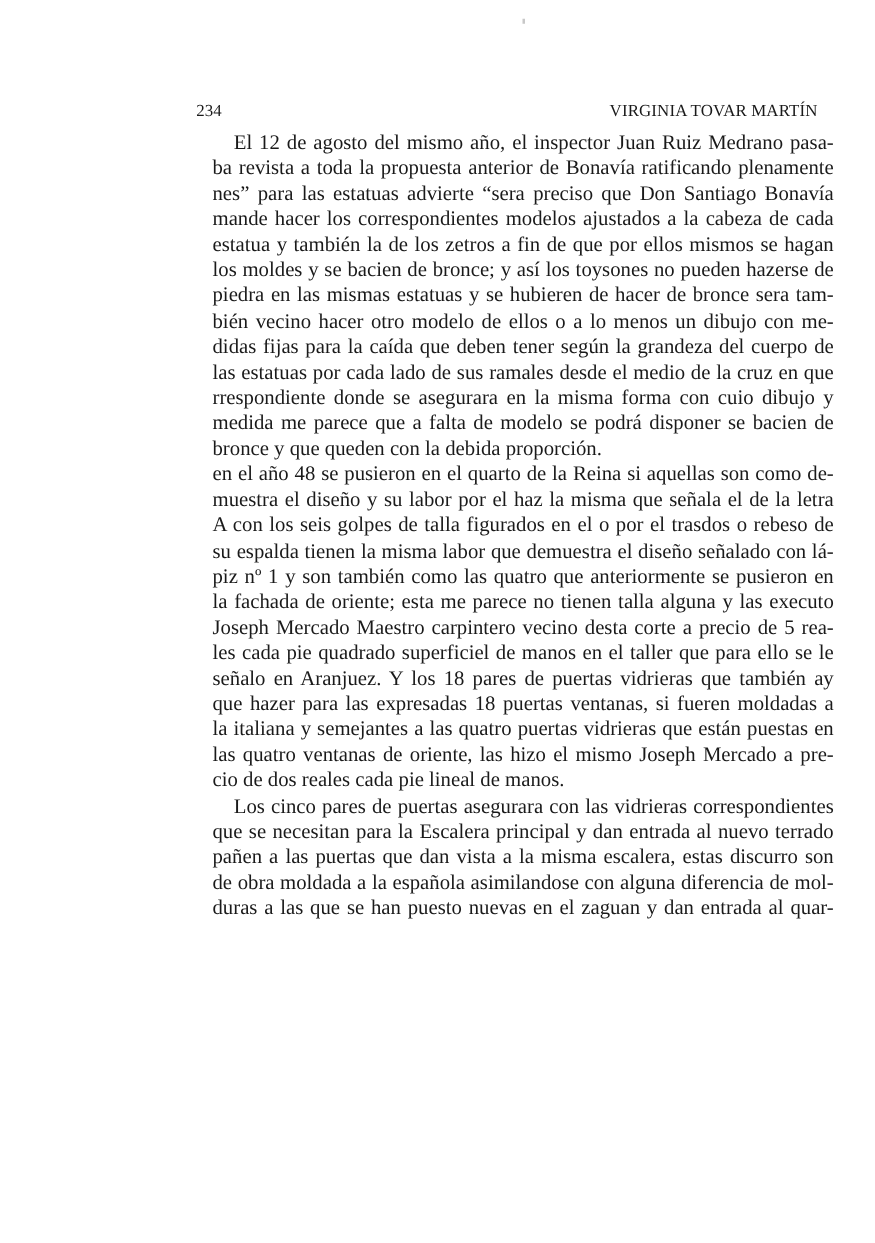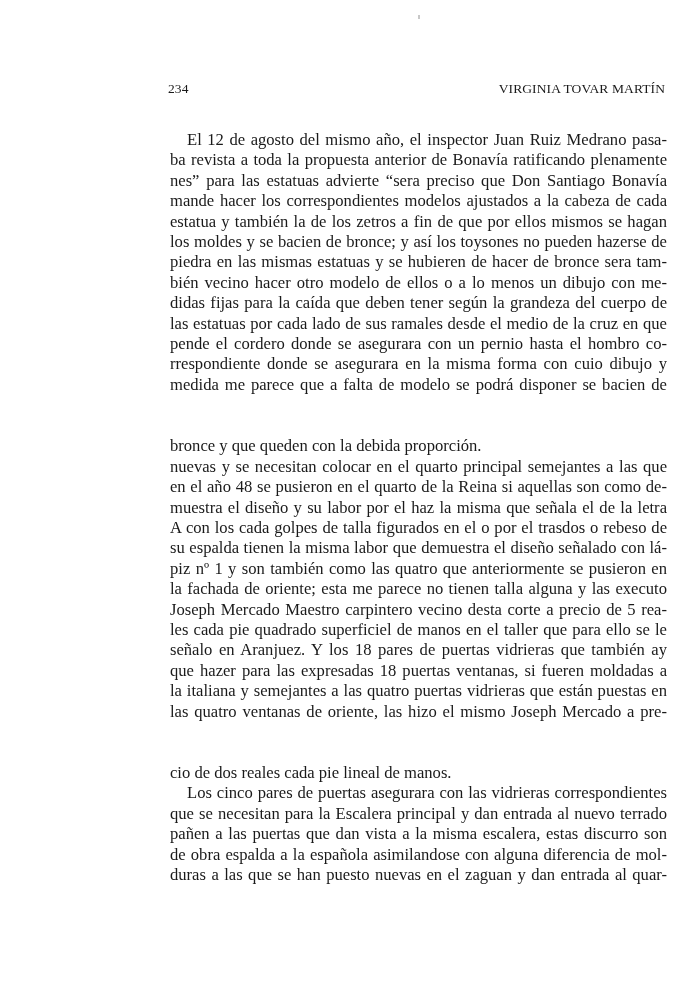--- a/index.html
+++ b/index.html
@@ -18,48 +18,47 @@
   .top-mark {
     position: absolute;
     left: 418px;
     top: 15px;
     width: 2px;
     height: 4px;
     background: #c8c8c8;
   }
   .running-header {
     position: absolute;
-    left: 168px;
+    left: 157px;
     width: 497px;
     top: 81px;
     display: flex;
     justify-content: space-between;
     font-size: 13.5px;
     line-height: 16px;
     letter-spacing: 0.1px;
   }
   .body-text {
     position: absolute;
     left: 170px;
     width: 497px;
-    top: 130px;
+    top: 104px;
     font-size: 16.6px;
     line-height: 20.4px;
     text-align: justify;
     hyphens: manual;
   }
   .body-text .line {
     display: block;
     text-align: justify;
     text-align-last: justify;
     white-space: nowrap;
   }
   .body-text .line.last {
     text-align-last: left;
-    margin-top: 41px;
   }
   .body-text .line.first {
     padding-left: 17px;
   }
 </style>
 </head>
 <body>
 
 <div class="top-mark"></div>
 
@@ -73,41 +72,39 @@
       <span class="line first">El 12 de agosto del mismo año, el inspector Juan Ruiz Medrano pasa-</span>
       <span class="line">ba revista a toda la propuesta anterior de Bonavía ratificando plenamente</span>
       <span class="line">nes” para las estatuas advierte “sera preciso que Don Santiago Bonavía</span>
       <span class="line">mande hacer los correspondientes modelos ajustados a la cabeza de cada</span>
       <span class="line">estatua y también la de los zetros a fin de que por ellos mismos se hagan</span>
       <span class="line">los moldes y se bacien de bronce; y así los toysones no pueden hazerse de</span>
       <span class="line">piedra en las mismas estatuas y se hubieren de hacer de bronce sera tam-</span>
       <span class="line">bién vecino hacer otro modelo de ellos o a lo menos un dibujo con me-</span>
       <span class="line">didas fijas para la caída que deben tener según la grandeza del cuerpo de</span>
       <span class="line">las estatuas por cada lado de sus ramales desde el medio de la cruz en que</span>
-      <span class="line">pende el cordero donde se asegurara con un pernio hasta el hombro co-</span>
       <span class="line">rrespondiente donde se asegurara en la misma forma con cuio dibujo y</span>
       <span class="line">medida me parece que a falta de modelo se podrá disponer se bacien de</span>
       <span class="line last">bronce y que queden con la debida proporción.</span>
     </div>
   <div>
-      <span class="line">nuevas y se necesitan colocar en el quarto principal semejantes a las que</span>
       <span class="line">en el año 48 se pusieron en el quarto de la Reina si aquellas son como de-</span>
       <span class="line">muestra el diseño y su labor por el haz la misma que señala el de la letra</span>
-      <span class="line">A con los cada golpes de talla figurados en el o por el trasdos o rebeso de</span>
+      <span class="line">A con los seis golpes de talla figurados en el o por el trasdos o rebeso de</span>
       <span class="line">su espalda tienen la misma labor que demuestra el diseño señalado con lá-</span>
       <span class="line">piz nº 1 y son también como las quatro que anteriormente se pusieron en</span>
       <span class="line">la fachada de oriente; esta me parece no tienen talla alguna y las executo</span>
       <span class="line">Joseph Mercado Maestro carpintero vecino desta corte a precio de 5 rea-</span>
       <span class="line">les cada pie quadrado superficiel de manos en el taller que para ello se le</span>
       <span class="line">señalo en Aranjuez. Y los 18 pares de puertas vidrieras que también ay</span>
       <span class="line">que hazer para las expresadas 18 puertas ventanas, si fueren moldadas a</span>
       <span class="line">la italiana y semejantes a las quatro puertas vidrieras que están puestas en</span>
       <span class="line">las quatro ventanas de oriente, las hizo el mismo Joseph Mercado a pre-</span>
       <span class="line last">cio de dos reales cada pie lineal de manos.</span>
     </div>
   <div>
       <span class="line first">Los cinco pares de puertas asegurara con las vidrieras correspondientes</span>
       <span class="line">que se necesitan para la Escalera principal y dan entrada al nuevo terrado</span>
       <span class="line">pañen a las puertas que dan vista a la misma escalera, estas discurro son</span>
-      <span class="line">de obra espalda a la española asimilandose con alguna diferencia de mol-</span>
+      <span class="line">de obra moldada a la española asimilandose con alguna diferencia de mol-</span>
       <span class="line">duras a las que se han puesto nuevas en el zaguan y dan entrada al quar-</span>
     </div>
 </div>
 
 </body></html>

